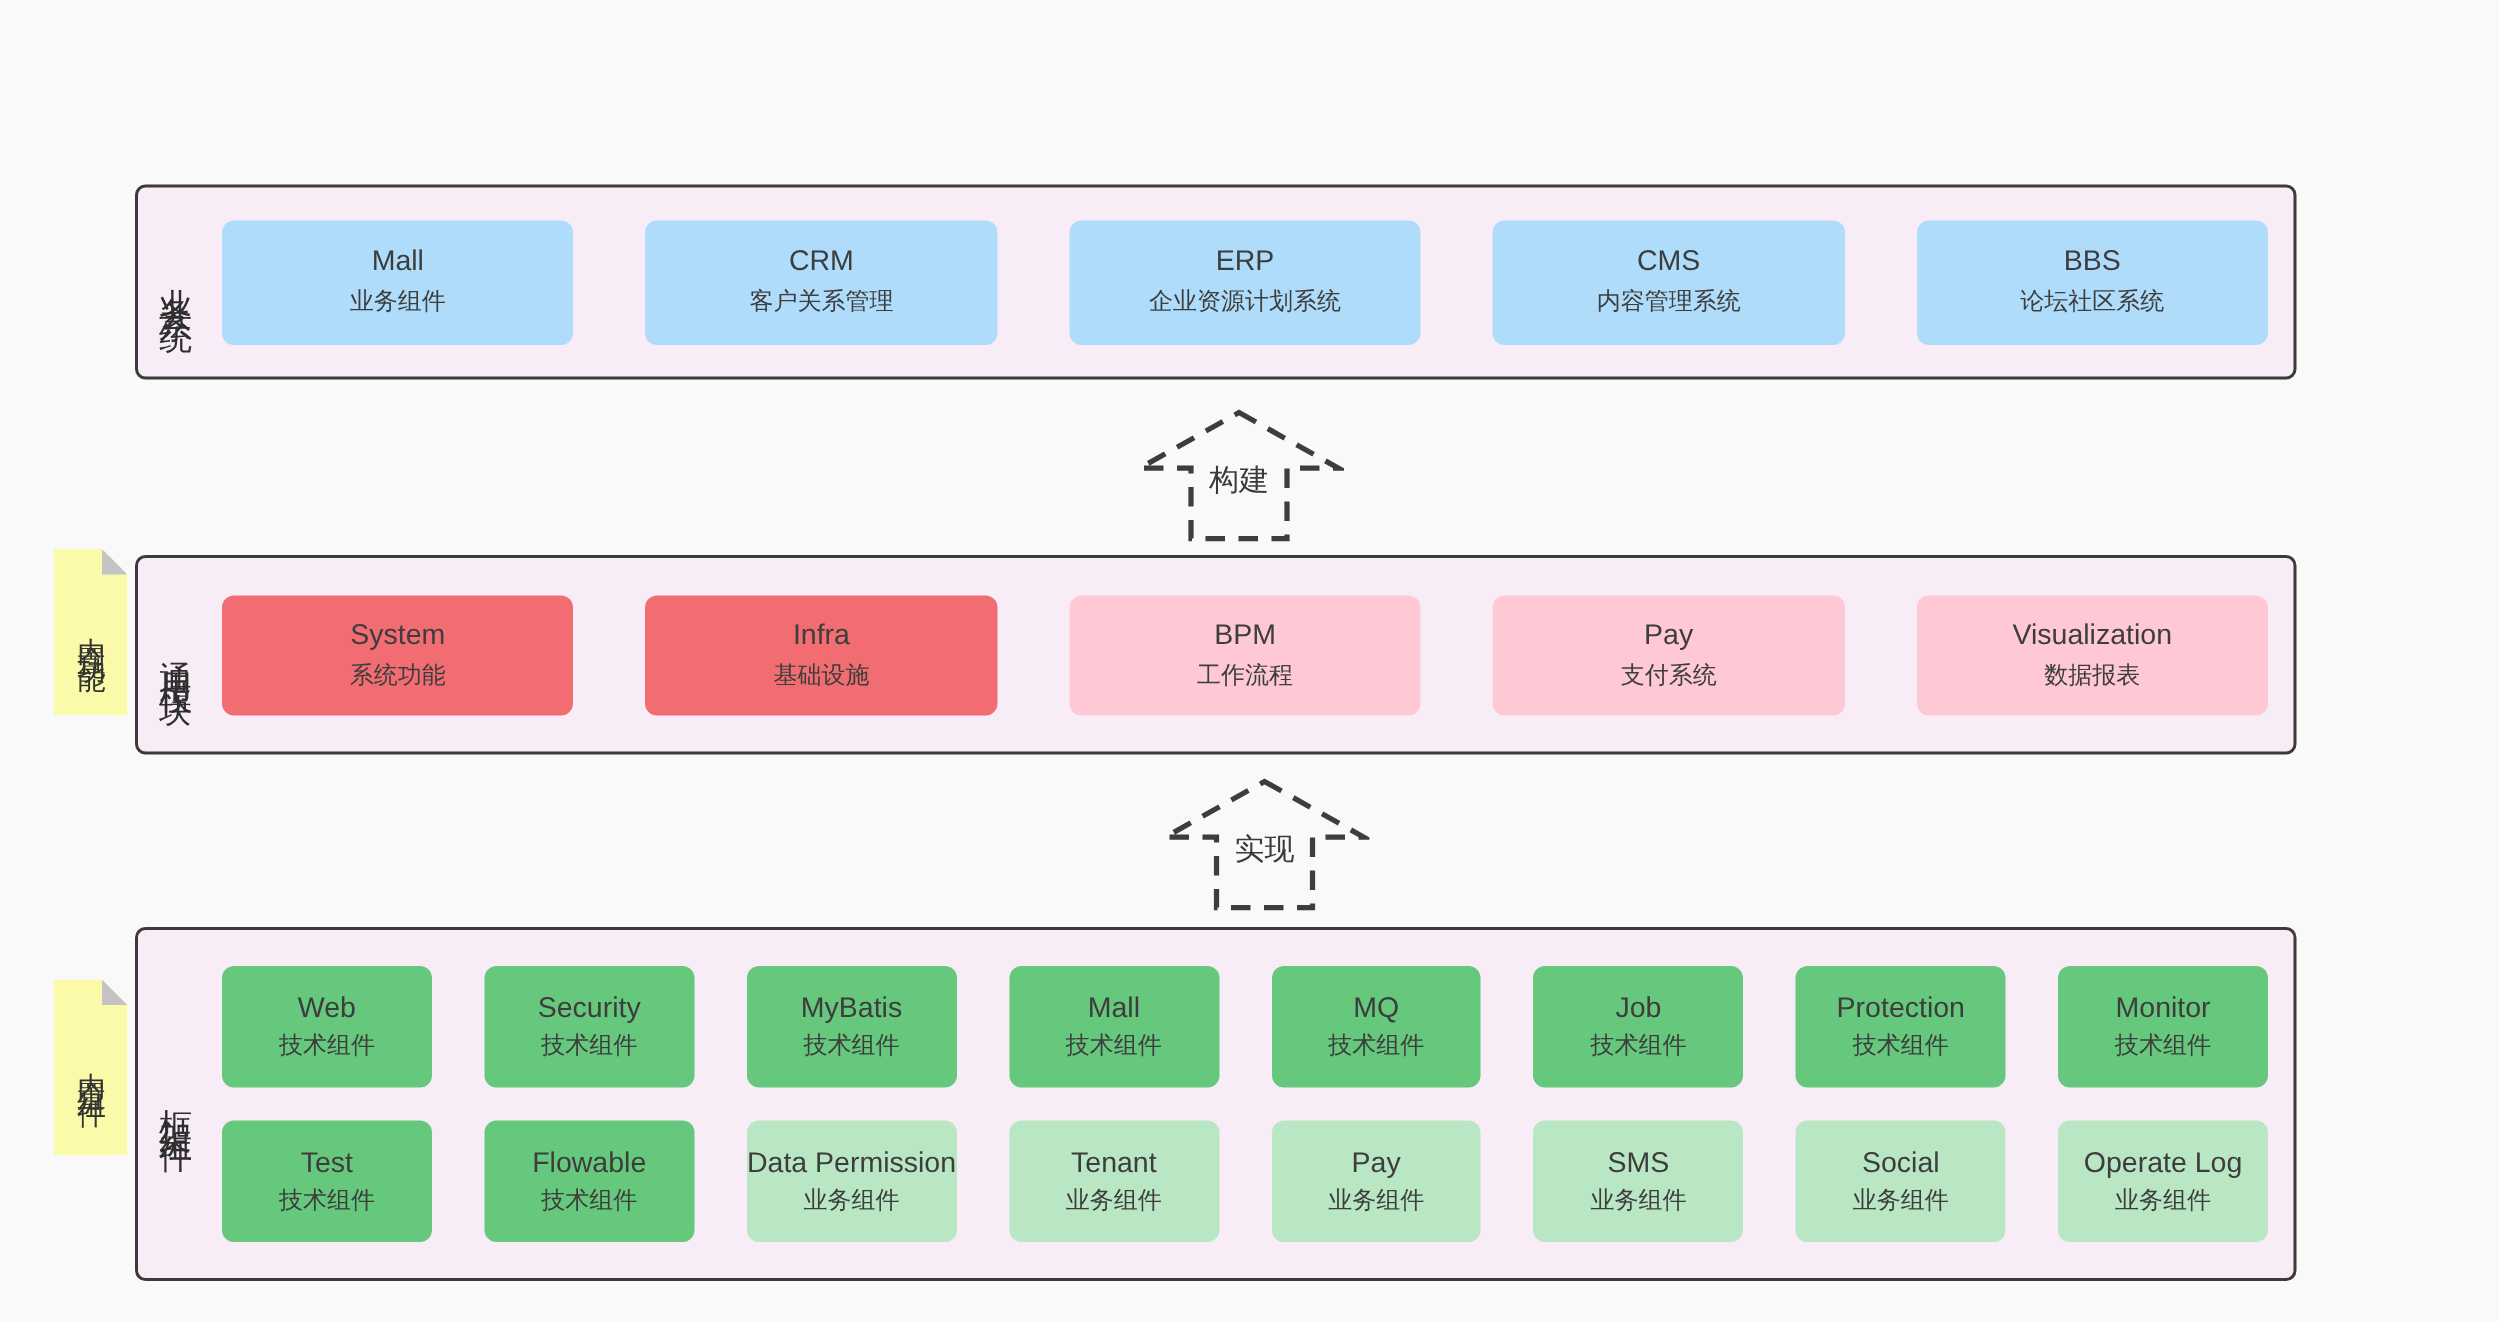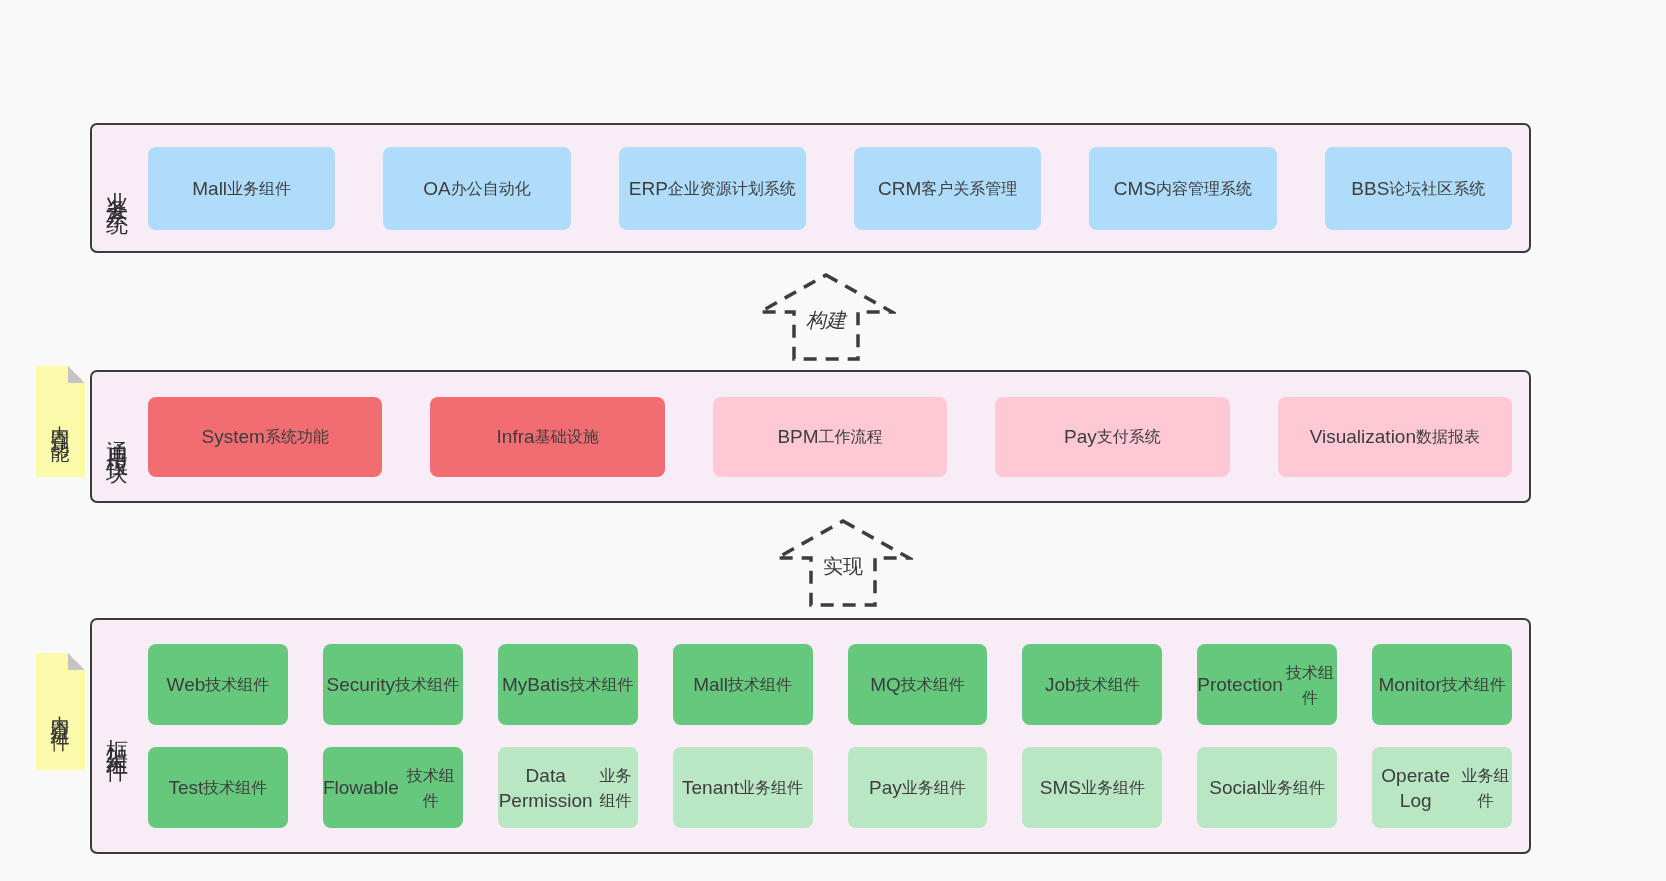--- a/index.html
+++ b/index.html
@@ -27,21 +27,21 @@
     position:absolute; left:56px; right:17px; top:0; height:100%;
     display:flex; align-items:center; gap:48px;
   }
   .rows {
     position:absolute; left:56px; right:17px; top:0; height:100%;
     display:flex; flex-direction:column; justify-content:center; gap:22px;
   }
   .row { display:flex; gap:35px; }
   .box {
     flex:1; border-radius:8px; min-width:0;
-    display:flex; flex-direction:row; align-items:center; justify-content:center;
+    display:flex; flex-direction:column; align-items:center; justify-content:center;
     text-align:center;
   }
   #sec-business .box  { height:83px; }
   #sec-modules .box   { height:80px; }
   #sec-framework .box { height:81px; }
   .box .t { font-size:19px; line-height:27px; }
   .box .s { font-size:16px; line-height:27px; }
   #sec-framework .box .t { line-height:25px; }
   #sec-framework .box .s { line-height:25px; }
   .blue       { background:#aedcfa; }
@@ -60,21 +60,21 @@
   .sticky .fold {
     position:absolute; top:0; right:0; width:17px; height:17px;
     background:linear-gradient(to bottom left, rgba(0,0,0,0) 50%, #c4c4c4 50%);
   }
   .sticky .v {
     writing-mode:vertical-rl; text-orientation:upright;
     font-size:19px; letter-spacing:6px; line-height:1; color:#333;
   }
 
   .arrow { position:absolute; width:140px; height:92px; }
-  #arrow-build     { left:756px; top:271px;font-style:italic; }
+  #arrow-build     { left:756px; top:271px; }
   #arrow-implement { left:773px; top:517px; }
   .arrow svg { display:block; width:140px; height:92px; }
   .arrow .lbl {
     position:absolute; left:50%; top:49px; transform:translate(-50%,-50%);
     background:#f9f9f9; padding:0 3px;
     font-size:20px; color:#3a3a3a; white-space:nowrap;
   }
 </style>
 </head>
 <body>
@@ -82,30 +82,26 @@
 <div id="canvas">
 
   <div class="section" id="sec-business">
     <div class="sec-label">业务系统</div>
     <div class="boxes">
       <div class="box blue">
         <span class="t">Mall</span>
         <span class="s">业务组件</span>
       </div>
       <div class="box blue">
-        <span class="t">OA</span>
-        <span class="s">办公自动化</span>
+        <span class="t">CRM</span>
+        <span class="s">客户关系管理</span>
       </div>
       <div class="box blue">
         <span class="t">ERP</span>
         <span class="s">企业资源计划系统</span>
-      </div>
-      <div class="box blue">
-        <span class="t">CRM</span>
-        <span class="s">客户关系管理</span>
       </div>
       <div class="box blue">
         <span class="t">CMS</span>
         <span class="s">内容管理系统</span>
       </div>
       <div class="box blue">
         <span class="t">BBS</span>
         <span class="s">论坛社区系统</span>
       </div>
     </div>

